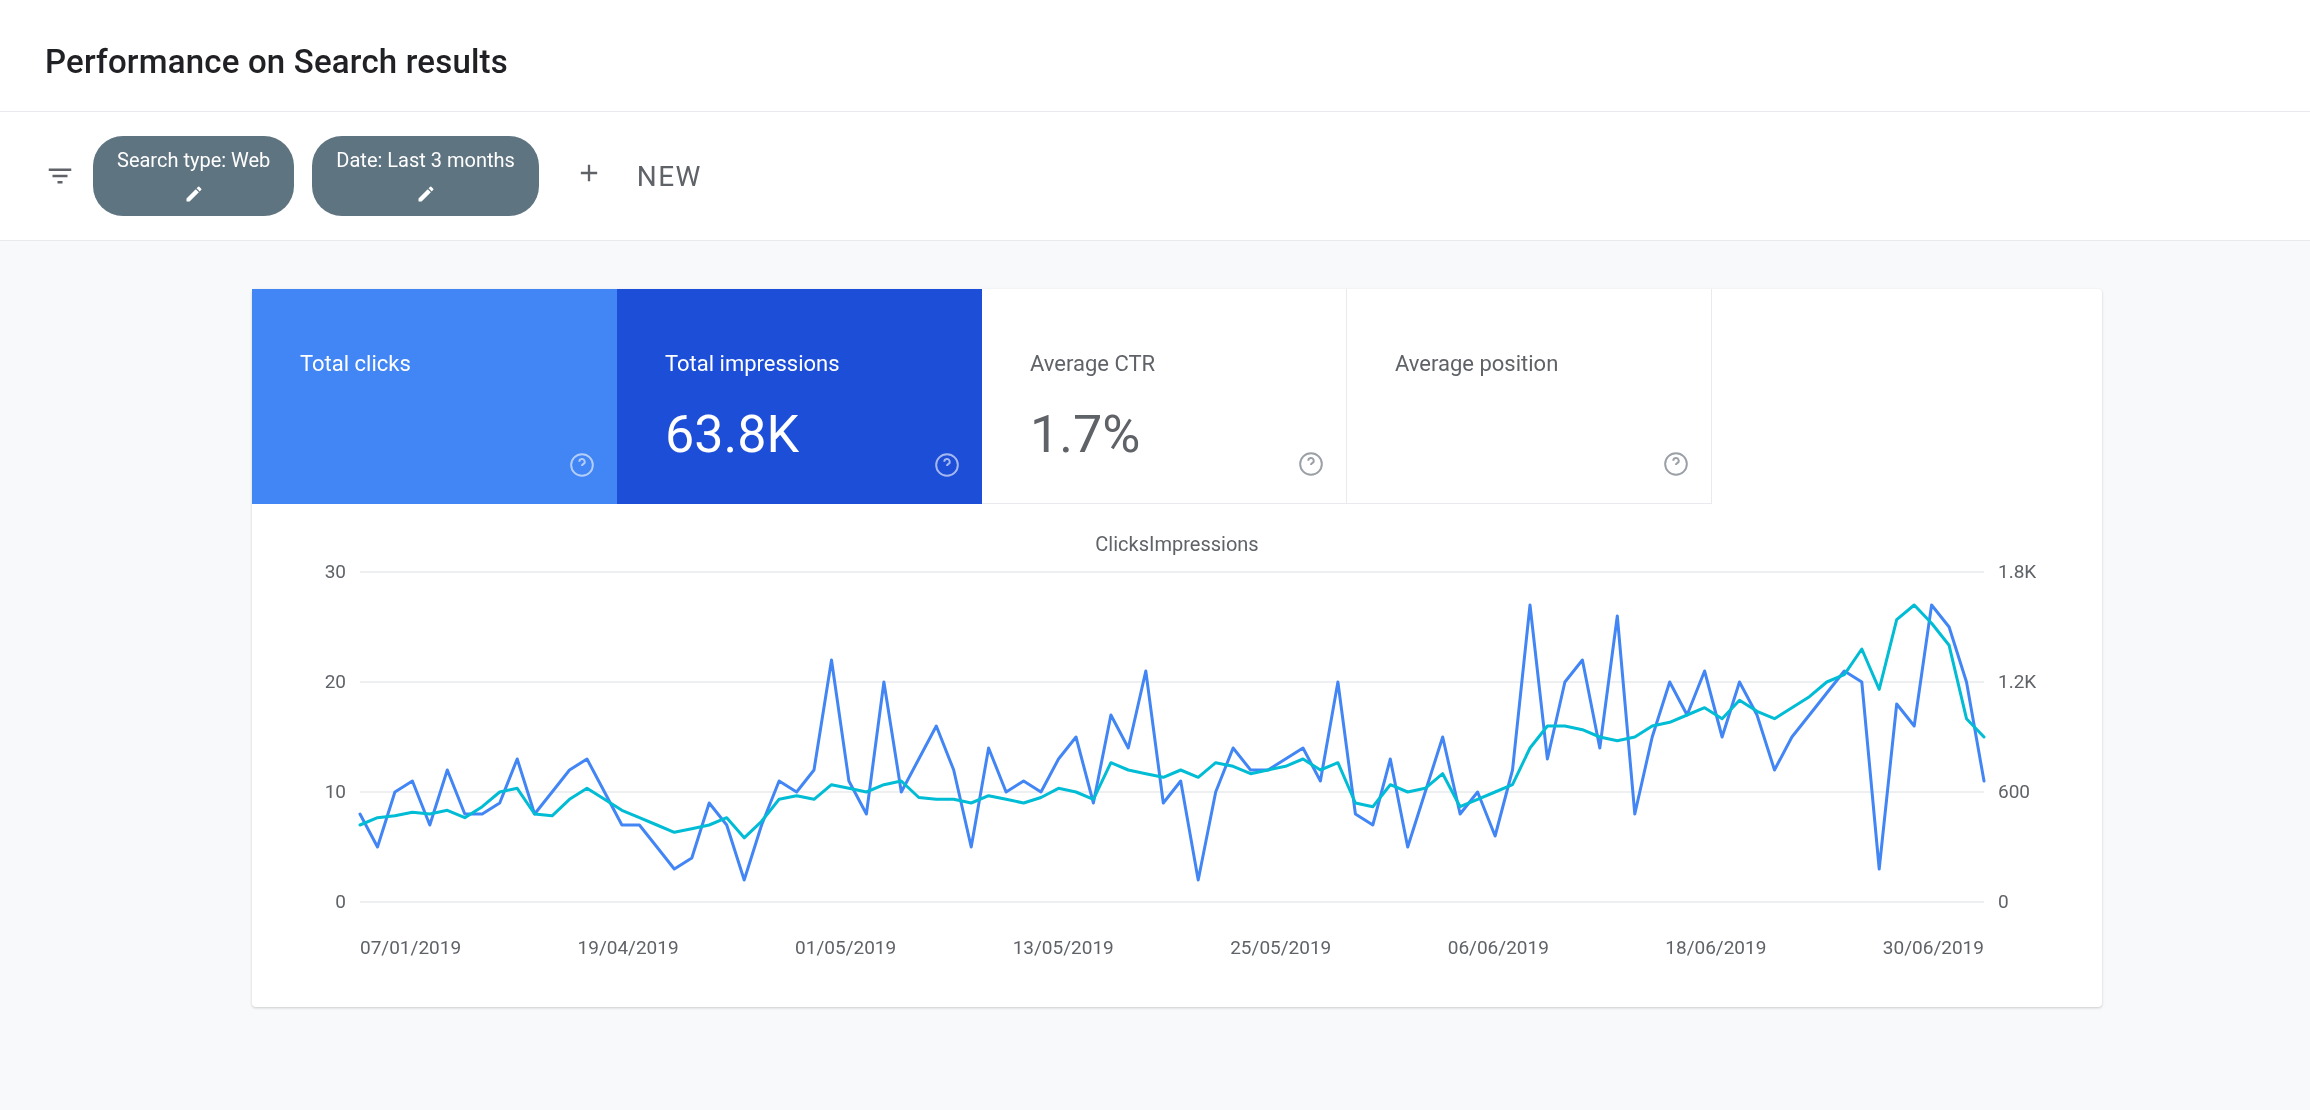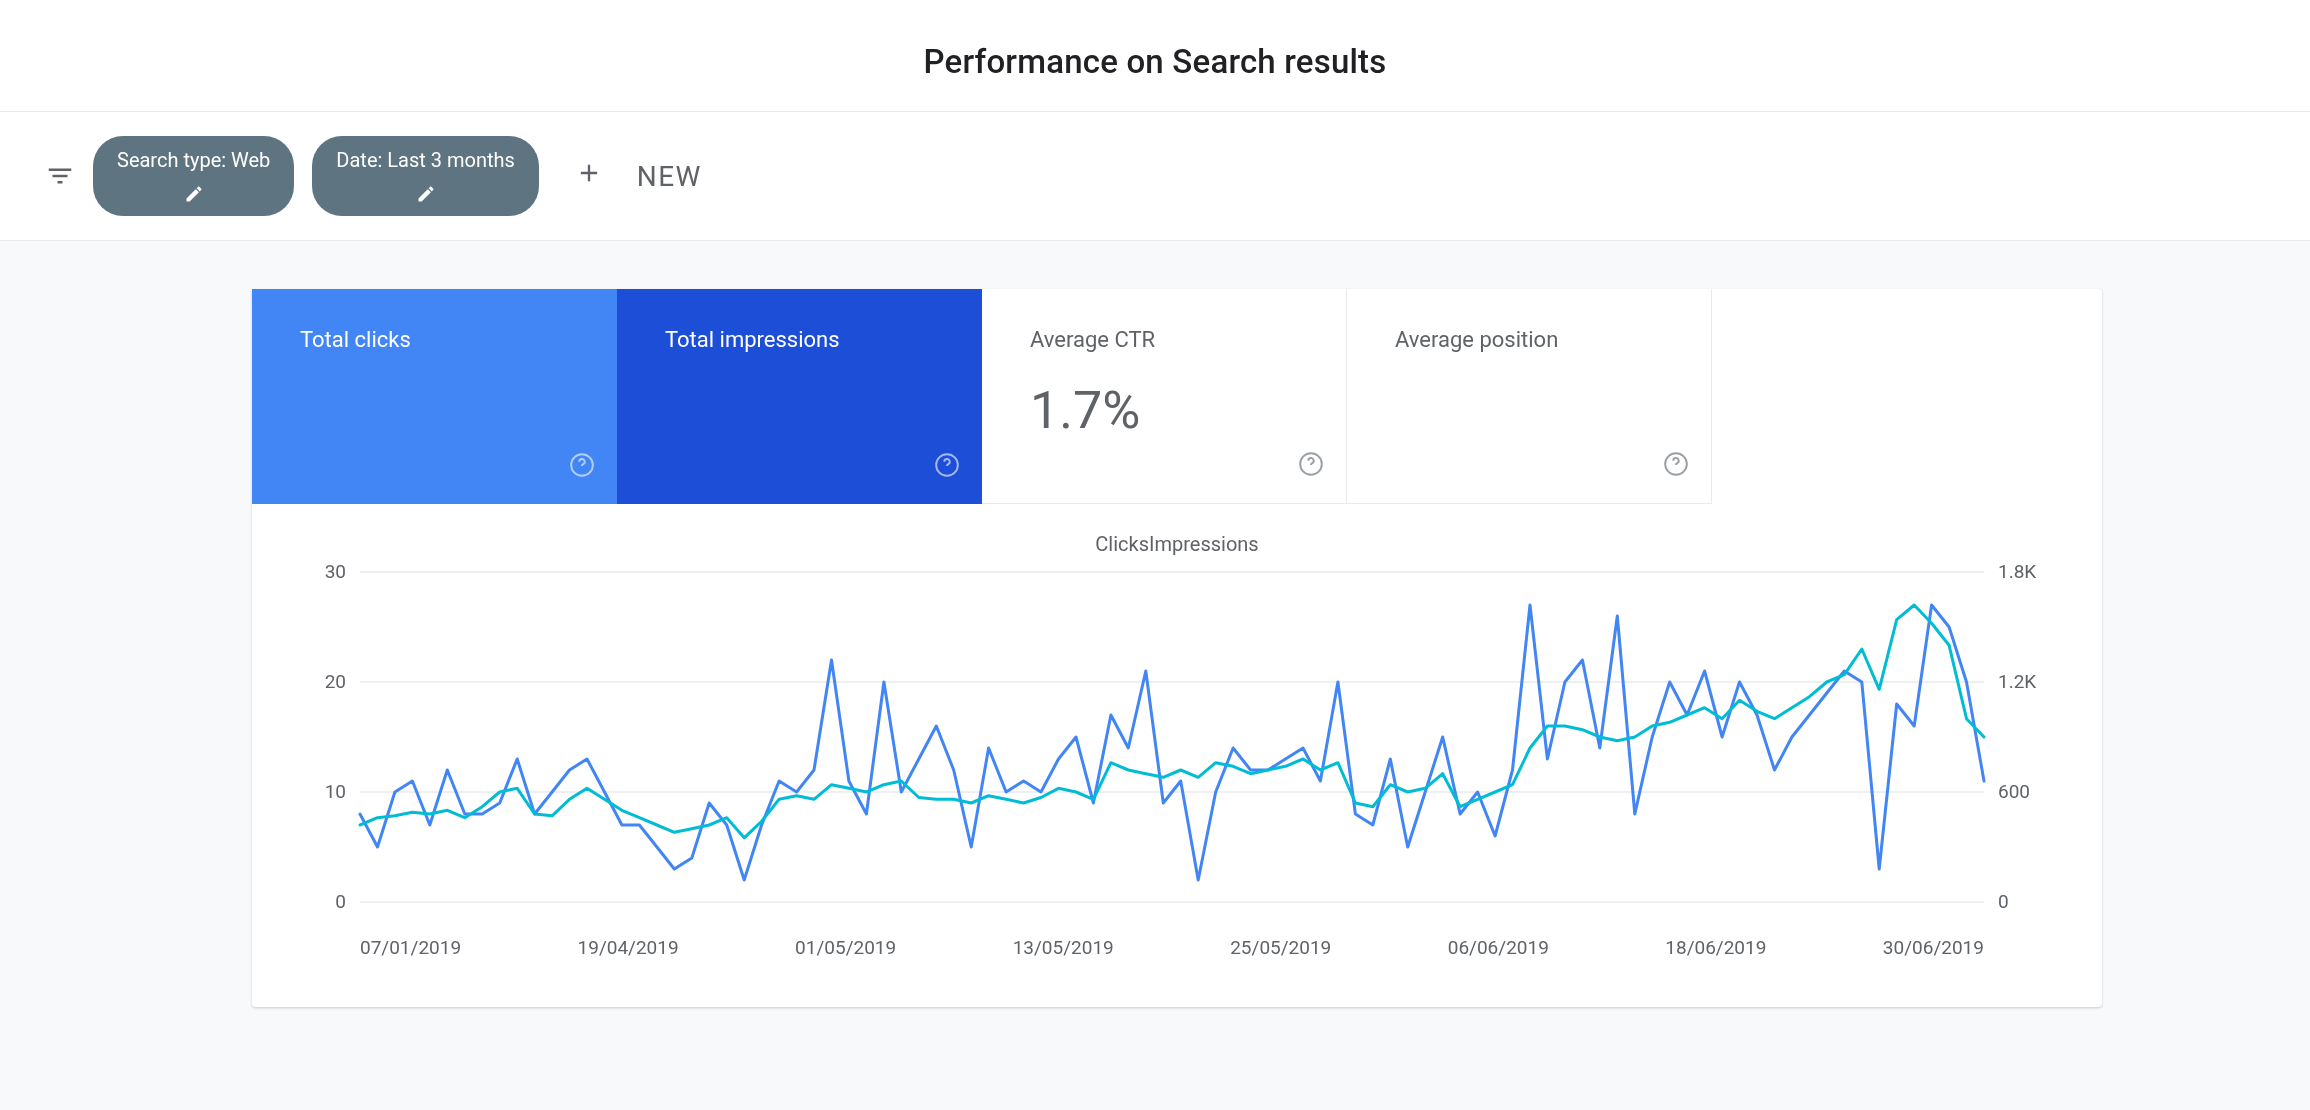--- a/index.html
+++ b/index.html
@@ -5,21 +5,20 @@
   * { box-sizing: border-box; margin: 0; padding: 0; }
   body {
     font-family: 'Roboto', 'Helvetica Neue', Arial, sans-serif;
     background: #fff;
     color: #202124;
     width: 2310px;
   }
   .header {
     padding: 42px 45px 30px 45px;
     border-bottom: 1px solid #e8eaed;
-    text-align: center;
   }
   .page-title {
     font-size: 33px;
     font-weight: 500;
     color: #202124;
     letter-spacing: 0.2px;
   }
   .filter-bar {
     display: flex;
     align-items: center;
@@ -73,20 +72,21 @@
     border-bottom: 1px solid #e8eaed;
     cursor: pointer;
   }
   .metric-tile.active-blue { background: #4285f4; color: #fff; border-right: none; border-bottom: none; }
   .metric-tile.active-teal { background: #1d4ed8; color: #fff; border-right: none; border-bottom: none; }
   .metric-tile.inactive .metric-label { color: #5f6368; }
   .metric-tile.inactive .metric-value { color: #5f6368; }
   .metric-label {
     font-size: 22px;
     font-weight: 400;
+    margin-top: 24px;
   }
   .metric-value {
     font-size: 52px;
     font-weight: 400;
     margin-top: 28px;
   }
   .help-icon {
     position: absolute;
     right: 22px;
     bottom: 22px;
@@ -160,20 +160,21 @@
         <span class="help-icon">
           <svg width="26" height="26" viewBox="0 0 24 24">
               <circle cx="12" cy="12" r="10" stroke="#ffffff" stroke-opacity="0.6" stroke-width="1.8"></circle>
               <path stroke="#ffffff" stroke-opacity="0.6" stroke-width="1.8" fill="none" d="M9.5 9a2.5 2.5 0 1 1 3.5 2.3c-.9.4-1 1-1 1.7"></path>
               <circle cx="12" cy="17" r="1" fill="#ffffff" fill-opacity="0.6"></circle>
             </svg>
         </span>
       </div>
       <div class="metric-tile active-teal">
         <div class="metric-label">Total impressions</div>
+        <div class="metric-value">63.8K</div>
         <span class="help-icon">
           <svg width="26" height="26" viewBox="0 0 24 24">
               <circle cx="12" cy="12" r="10" stroke="#ffffff" stroke-opacity="0.6" stroke-width="1.8"></circle>
               <path stroke="#ffffff" stroke-opacity="0.6" stroke-width="1.8" fill="none" d="M9.5 9a2.5 2.5 0 1 1 3.5 2.3c-.9.4-1 1-1 1.7"></path>
               <circle cx="12" cy="17" r="1" fill="#ffffff" fill-opacity="0.6"></circle>
             </svg>
         </span>
       </div>
       <div class="metric-tile inactive">
         <div class="metric-label">Average CTR</div>

